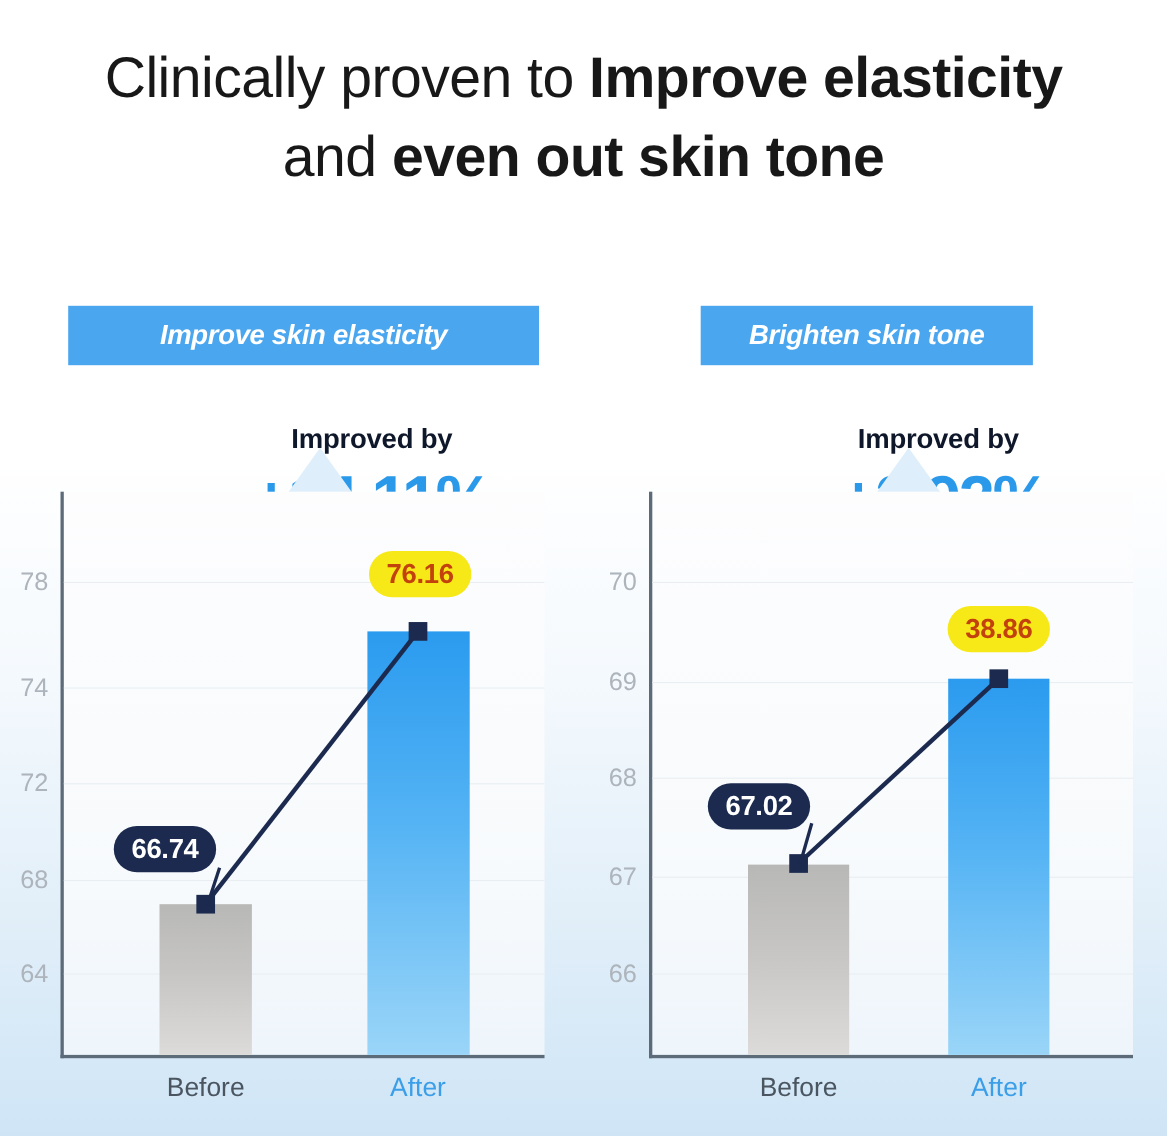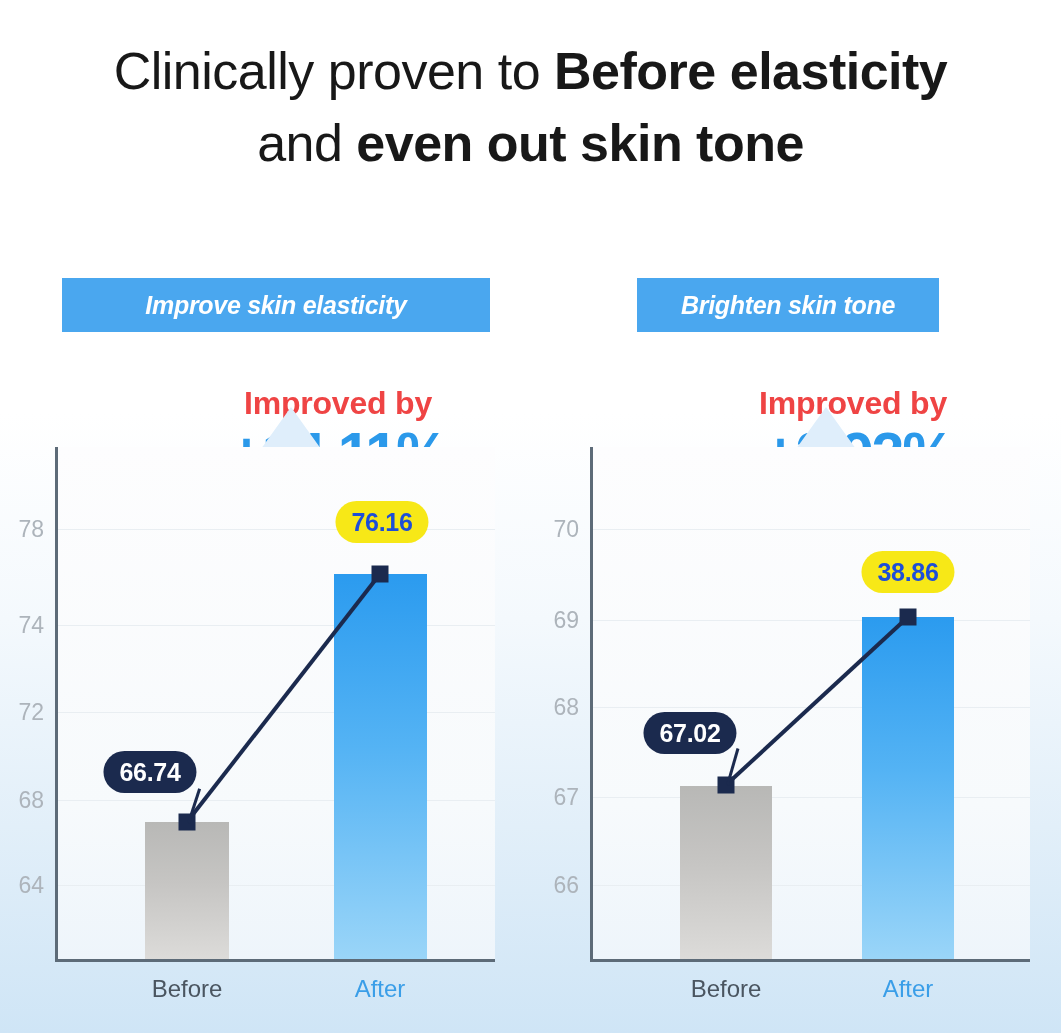--- a/index.html
+++ b/index.html
@@ -58,23 +58,23 @@
     align-items: center;
     justify-content: center;
     letter-spacing: -0.3px;
   }
   .panel-left  .badge { left: 54px; width: 428px; }
   .panel-right .badge { left: 94px; width: 302px; }
 
   .improved-label {
     position: absolute;
     top: 115px;
-    font-size: 32px;
+    font-size: 25px;
     font-weight: 700;
-    color: #ef4444;
+    color: #0f172a;
     text-align: center;
     letter-spacing: -0.2px;
   }
   .improved-value {
     position: absolute;
     top: 150px;
     font-size: 59px;
     font-weight: 700;
     color: #2b99ea;
     text-align: center;
@@ -182,21 +182,21 @@
     padding: 0 16px;
     height: 42px;
     letter-spacing: -0.3px;
   }
   .pill-navy {
     background: #1b2a4e;
     color: #ffffff;
   }
   .pill-yellow {
     background: #f7e817;
-    color: #1d4ed8;
+    color: #c2410c;
   }
   .pill-tail {
     position: absolute;
     width: 3px;
     background: #1b2a4e;
     transform-origin: top center;
   }
 
   .xlabel {
     position: absolute;
@@ -207,21 +207,21 @@
     white-space: nowrap;
   }
   .xlabel-before { color: #4a5560; }
   .xlabel-after  { color: #3a9ee8; }
 </style>
 </head>
 <body>
 
 <div class="headline">
   <div>
-    <span>Clinically proven to </span><span class="b">Before elasticity</span>
+    <span>Clinically proven to </span><span class="b">Improve elasticity</span>
   </div>
   <div>
     <span>and </span><span class="b">even out skin tone</span>
   </div>
 </div>
 
 <div class="panel panel-left">
   <div class="badge">Improve skin elasticity</div>
   <div class="improved-label">Improved by</div>
   <div class="improved-value">+14.11%</div>

